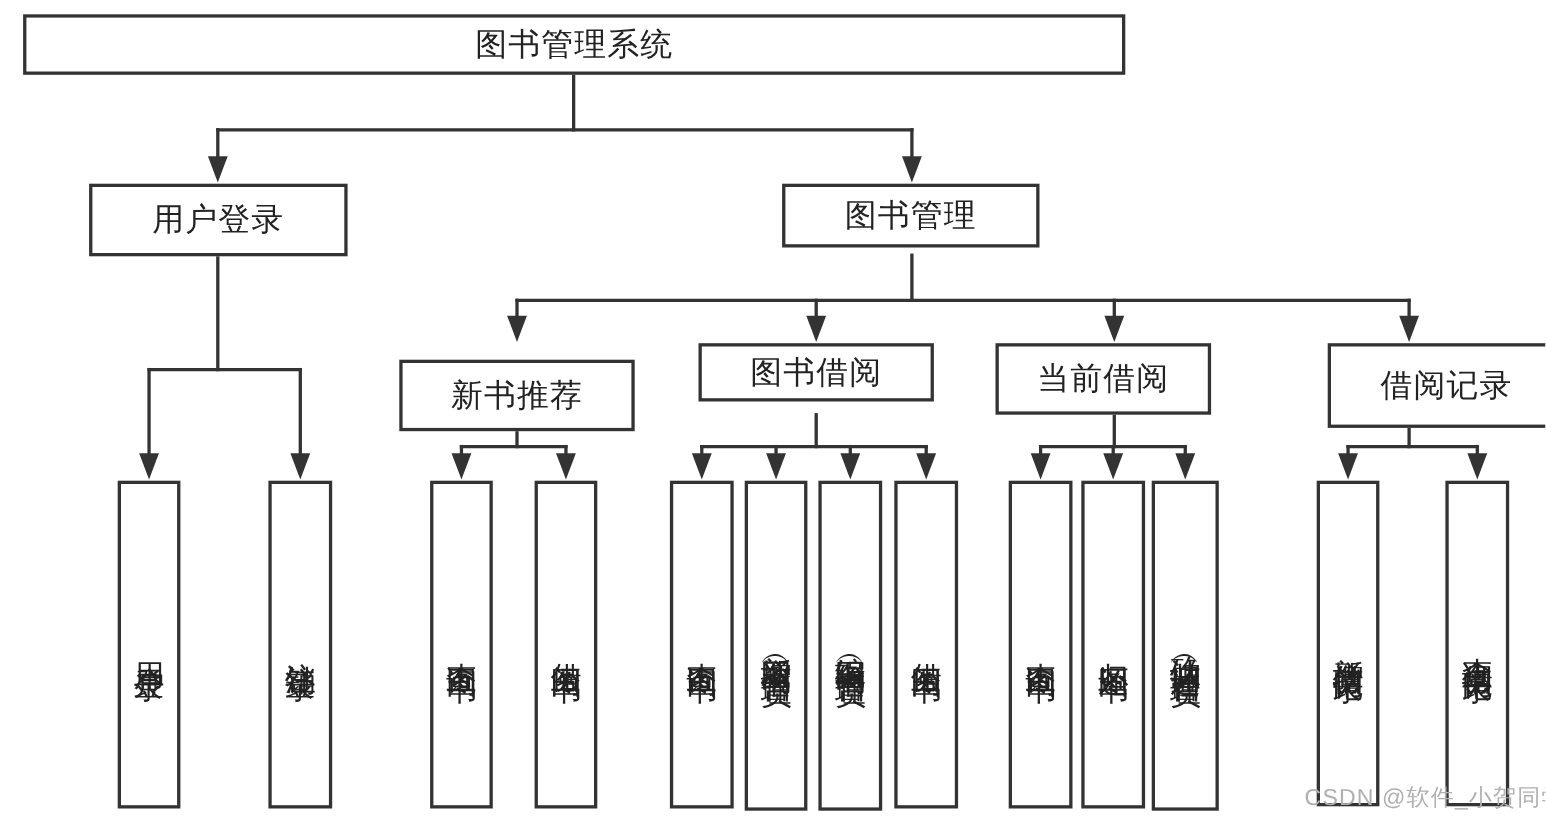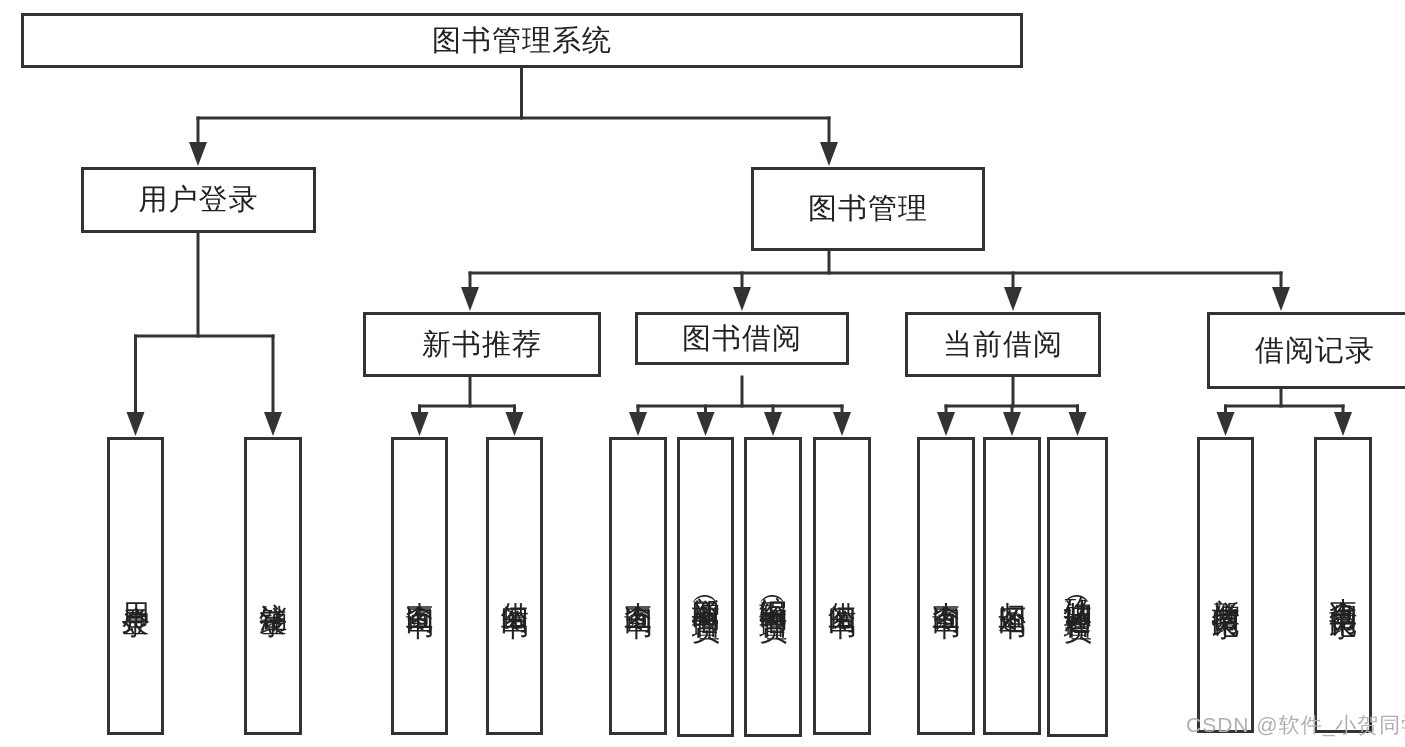--- a/index.html
+++ b/index.html
@@ -112,23 +112,23 @@
       <polygon points="1068.5,412 1086.5,412 1077.5,436"></polygon>
 
       <polygon points="1216.5,412 1234.5,412 1225.5,436"></polygon>
       <polygon points="1334,412 1352,412 1343,436"></polygon>
     </g>
   </svg>
 
   <div class="node h-node" style="left:21px;top:13px;width:1002px;height:55px">图书管理系统</div>
 
   <div class="node h-node" style="left:81px;top:167px;width:235px;height:66px">用户登录</div>
-  <div class="node h-node" style="left:751px;top:167px;width:234px;height:84px">图书管理</div>
+  <div class="node h-node" style="left:711px;top:167px;width:234px;height:58px">图书管理</div>
 
-  <div class="node h-node" style="left:363px;top:312px;width:238px;height:65px">新书推荐</div>
+  <div class="node h-node" style="left:363px;top:327px;width:214px;height:65px">新书推荐</div>
   <div class="node h-node" style="left:635px;top:312px;width:214px;height:53px">图书借阅</div>
   <div class="node h-node" style="left:905px;top:312px;width:196px;height:65px">当前借阅</div>
   <div class="node h-node" style="left:1207px;top:312px;width:216px;height:77px">借阅记录</div>
 
   <div class="node v-node" style="left:107px;top:437px;width:57px;height:298px">用户登录</div>
   <div class="node v-node" style="left:244px;top:437px;width:58px;height:298px">注销登录</div>
 
   <div class="node v-node" style="left:391px;top:437px;width:57px;height:298px">查询图书</div>
   <div class="node v-node" style="left:486px;top:437px;width:57px;height:298px">借阅图书</div>
 

